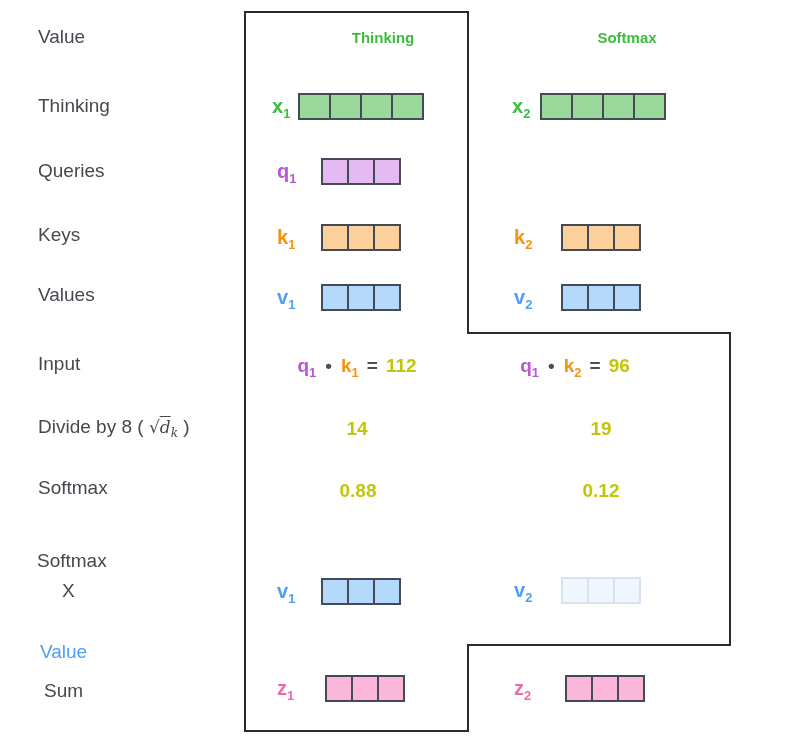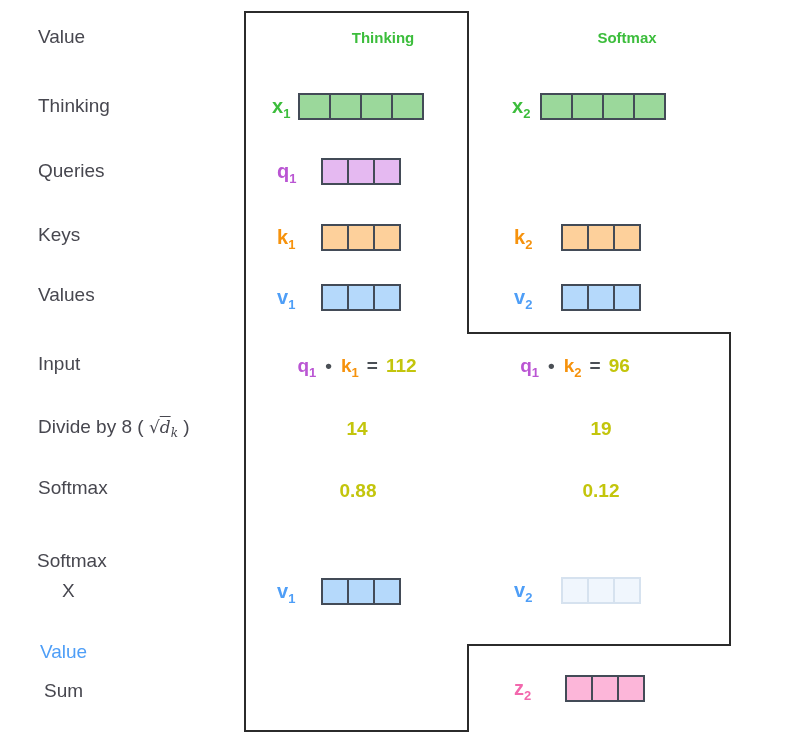--- a/index.html
+++ b/index.html
@@ -165,20 +165,28 @@
       </div>
     </div>
   <div class="vec" style="--y:577px; --lx:514px; --bx:561px;">
       <span class="vlabel" style="color: rgb(78, 158, 247);">v<sub>2</sub></span>
       <div class="vbox c3" style="border-color: rgb(214, 226, 239);">
         <div class="cell" style="background: rgb(240, 246, 253); border-color: rgb(214, 226, 239);"></div>
         <div class="cell" style="background: rgb(240, 246, 253); border-color: rgb(214, 226, 239);"></div>
         <div class="cell" style="background: rgb(240, 246, 253); border-color: rgb(214, 226, 239);"></div>
       </div>
     </div>
+  <div class="vec" style="--y:675px; --lx:277px; --bx:325px;">
+      <span class="vlabel" style="color: rgb(242, 104, 173);">z<sub>1</sub></span>
+      <div class="vbox c3" style="border-color: rgb(67, 75, 87);">
+        <div class="cell" style="background: rgb(252, 182, 217); border-color: rgb(67, 75, 87);"></div>
+        <div class="cell" style="background: rgb(252, 182, 217); border-color: rgb(67, 75, 87);"></div>
+        <div class="cell" style="background: rgb(252, 182, 217); border-color: rgb(67, 75, 87);"></div>
+      </div>
+    </div>
   <div class="vec" style="--y:675px; --lx:514px; --bx:565px;">
       <span class="vlabel" style="color: rgb(242, 104, 173);">z<sub>2</sub></span>
       <div class="vbox c3" style="border-color: rgb(67, 75, 87);">
         <div class="cell" style="background: rgb(252, 182, 217); border-color: rgb(67, 75, 87);"></div>
         <div class="cell" style="background: rgb(252, 182, 217); border-color: rgb(67, 75, 87);"></div>
         <div class="cell" style="background: rgb(252, 182, 217); border-color: rgb(67, 75, 87);"></div>
       </div>
     </div>
 
   <div class="rowtext" id="score-c1">

